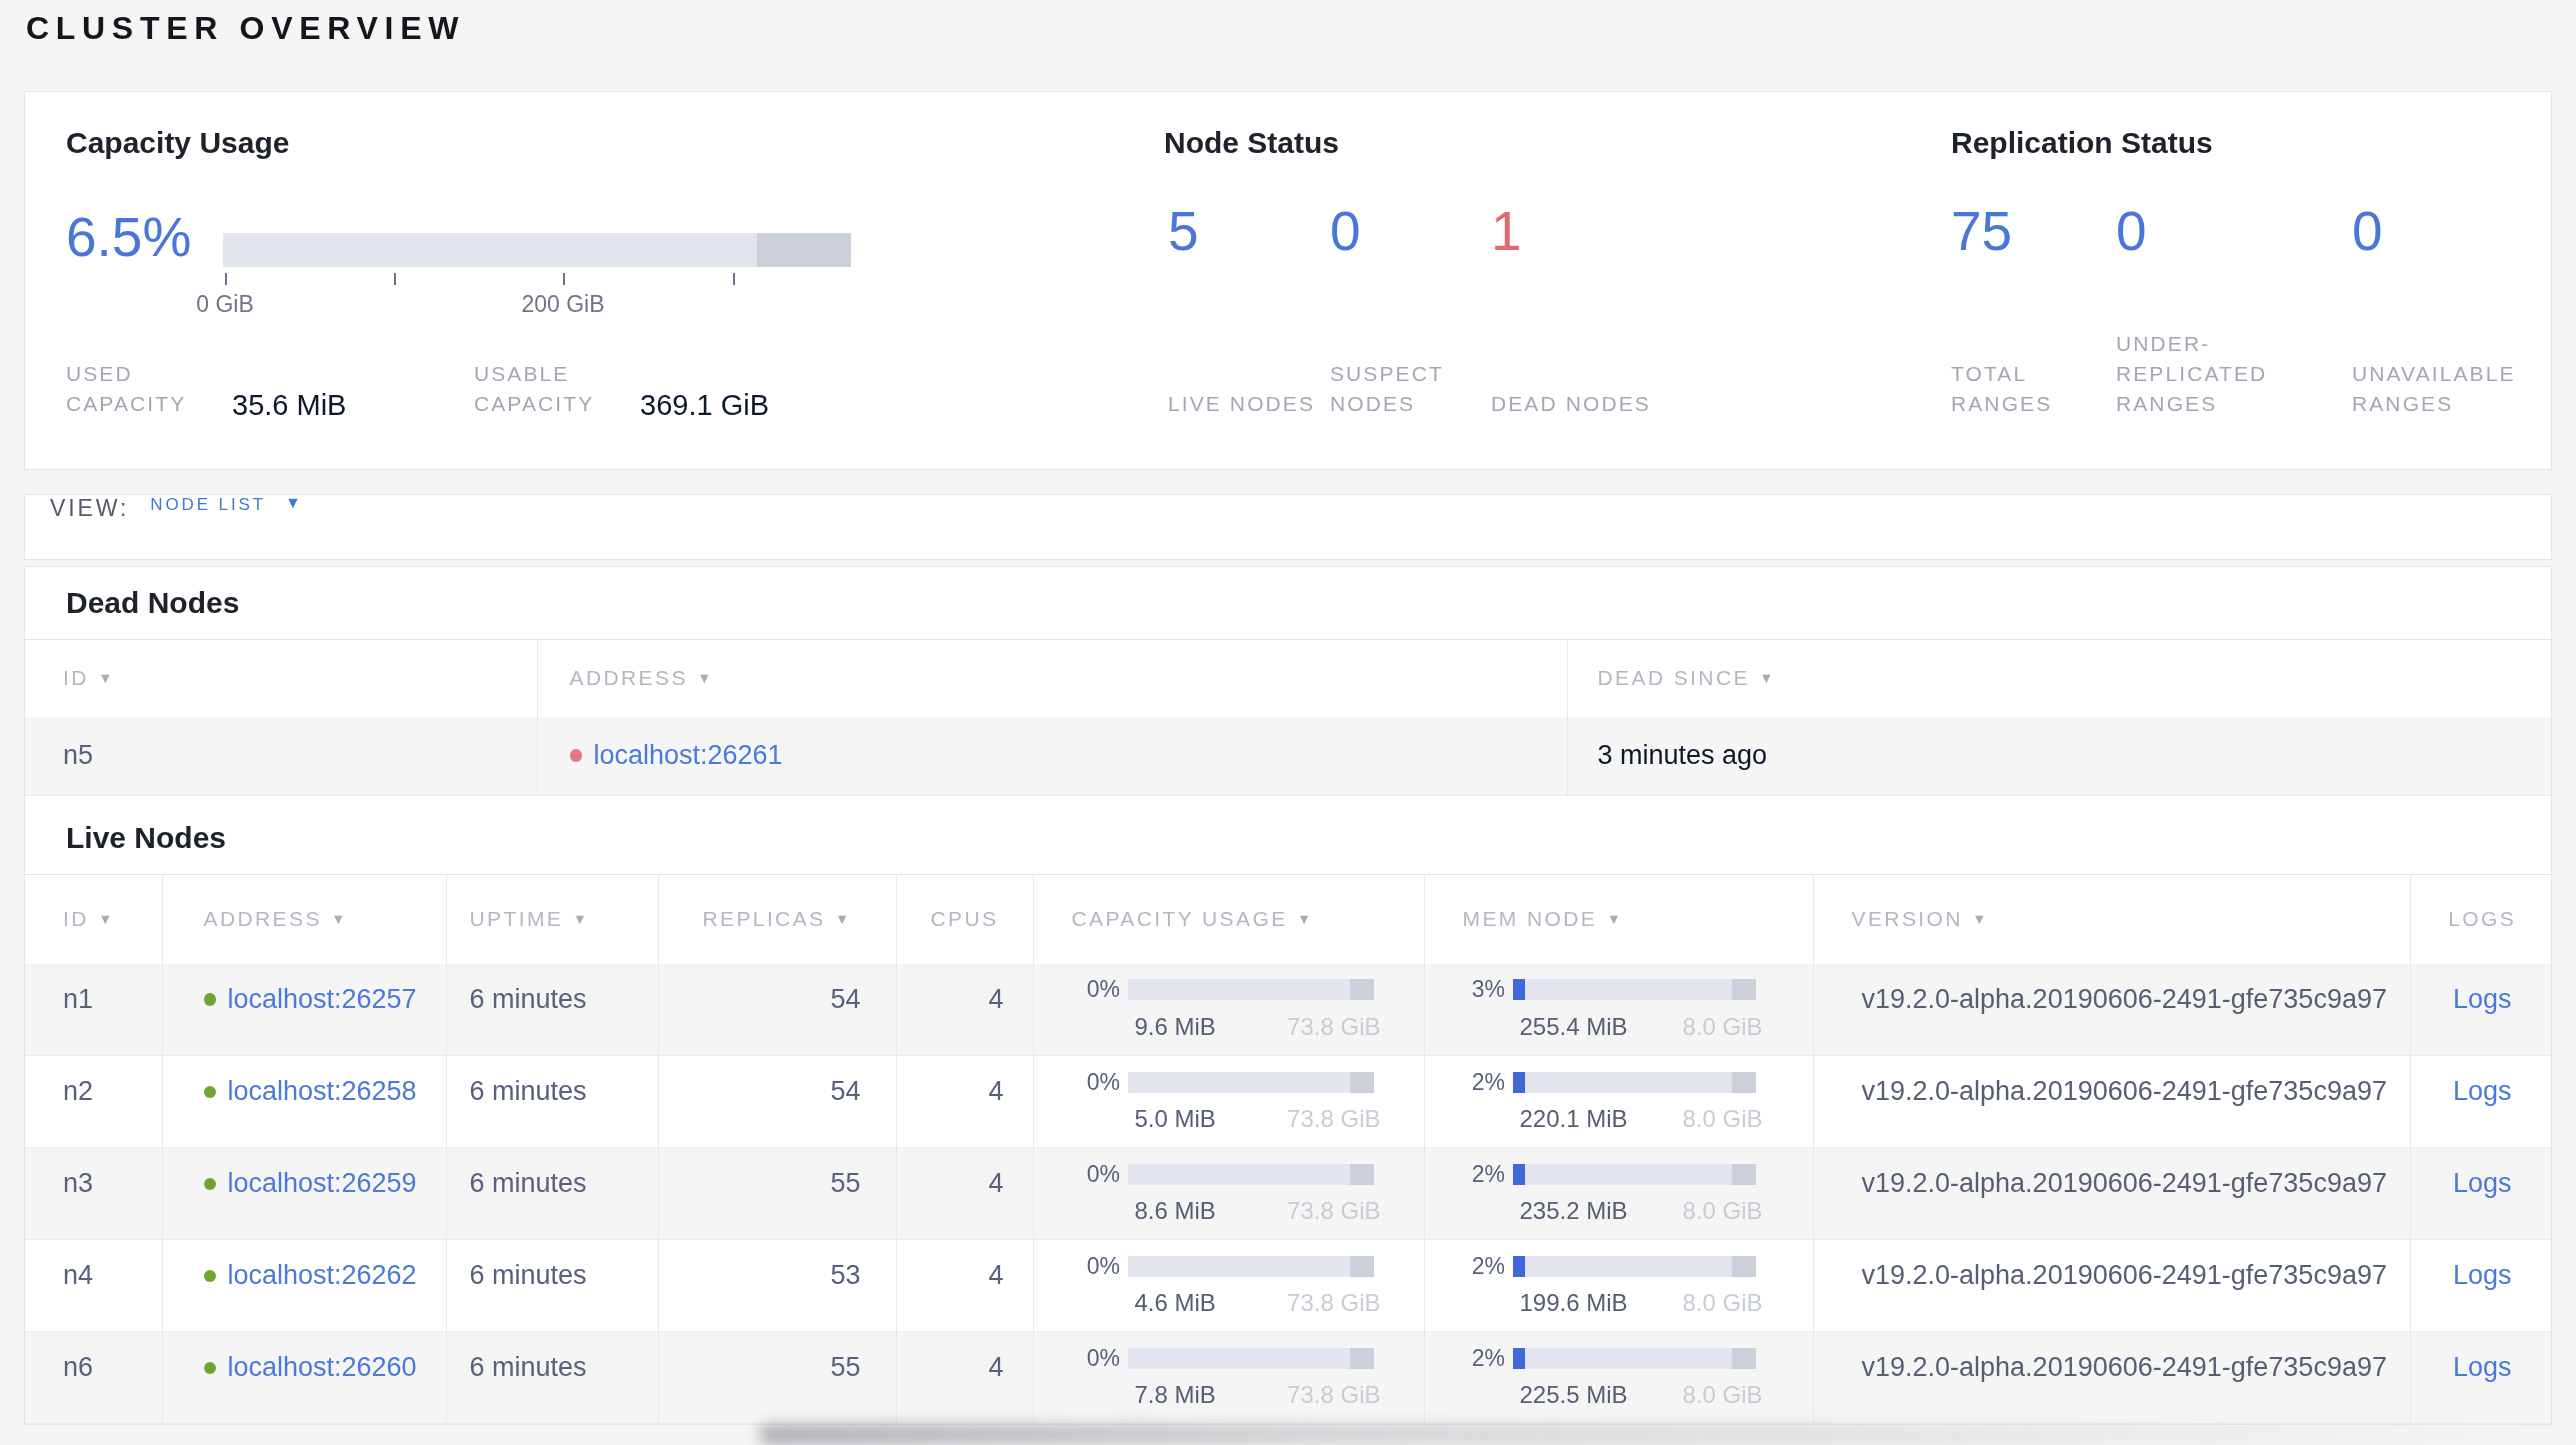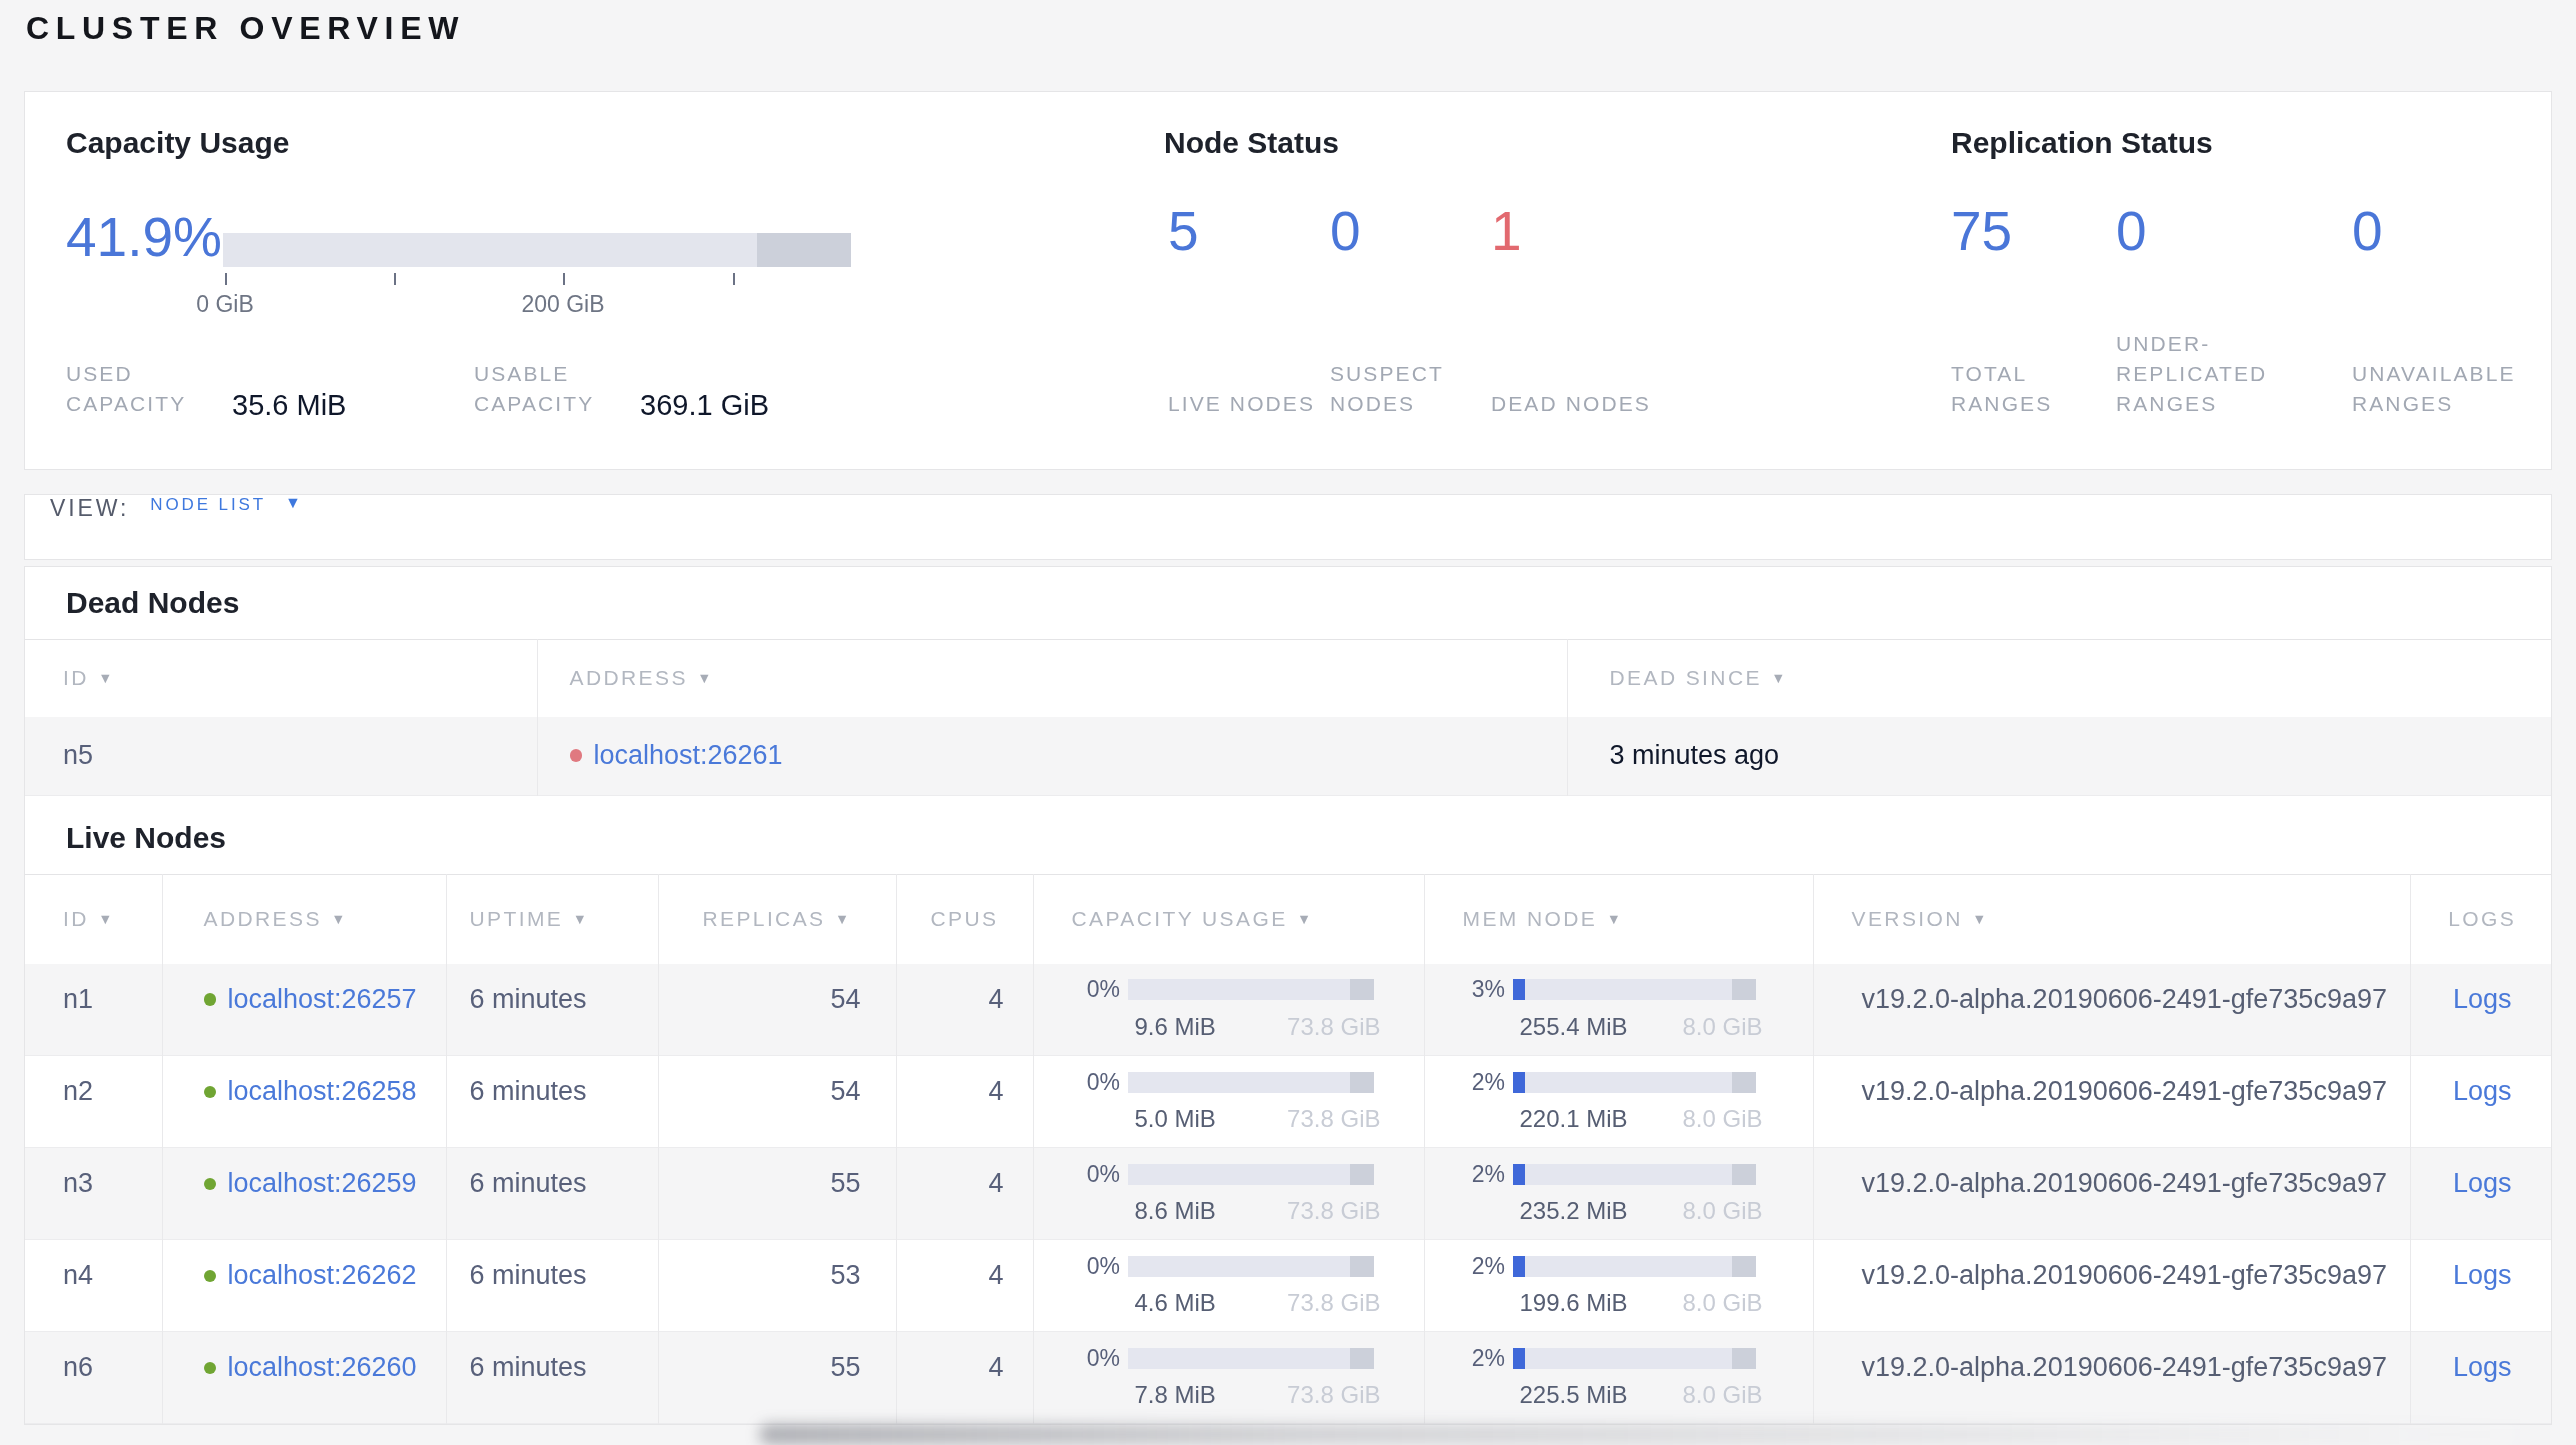--- a/index.html
+++ b/index.html
@@ -78,21 +78,21 @@
   th:last-child, td:last-child { border-right:none; }
   tbody tr { border-bottom:1px solid #ececee; }
   td { font-size:27px; color:#58607a; vertical-align:top; line-height:29px; }
   .sort-caret { font-size:14.3px; color:#a7acb6; margin-left:9.5px; position:relative; top:-1.9px; }
 
   
   .dead-table thead th { height:77px; }
   .dead-table tbody td { height:79px; background:#f5f5f6; padding-top:24px; }
   .dead-table th:nth-child(1), .dead-table td:nth-child(1) { padding-left:38px; }
   .dead-table th:nth-child(2), .dead-table td:nth-child(2) { padding-left:32px; }
-  .dead-table th:nth-child(3), .dead-table td:nth-child(3) { padding-left:42px; }
+  .dead-table th:nth-child(3), .dead-table td:nth-child(3) { padding-left:30px; }
   .dead-table td:nth-child(3) { color:#0f172a; }
 
   
   .live-table thead th { height:89px; }
   .live-table tbody td { height:92px; padding-top:21px; }
   .live-table tbody tr:nth-child(odd) td { background:#f5f5f6; }
   .live-table th.c-id,  .live-table td.c-id  { padding-left:38px; }
   .live-table th.c-addr,.live-table td.c-addr{ padding-left:41px; }
   .live-table th.c-up,  .live-table td.c-up  { padding-left:23px; }
   .live-table th.c-rep  { text-align:center; padding-left:0; }
@@ -133,21 +133,21 @@
 </head>
 <body>
 
 <div class="page">
 
   <h1 class="page-title">CLUSTER OVERVIEW</h1>
 
   <section class="card summary-card">
 
     <h2 class="sec-h2 h2-cap">Capacity Usage</h2>
-    <div class="cap-percent">41.9%</div>
+    <div class="cap-percent">6.5%</div>
     <div class="cap-bar">
       <div class="cap-bar-end"></div>
     </div>
     <div class="axis-tick tick-1"></div>
     <div class="axis-tick tick-2"></div>
     <div class="axis-tick tick-3"></div>
     <div class="axis-tick tick-4"></div>
     <div class="axis-label axis-label-0">0 GiB</div>
     <div class="axis-label axis-label-200">200 GiB</div>
 

